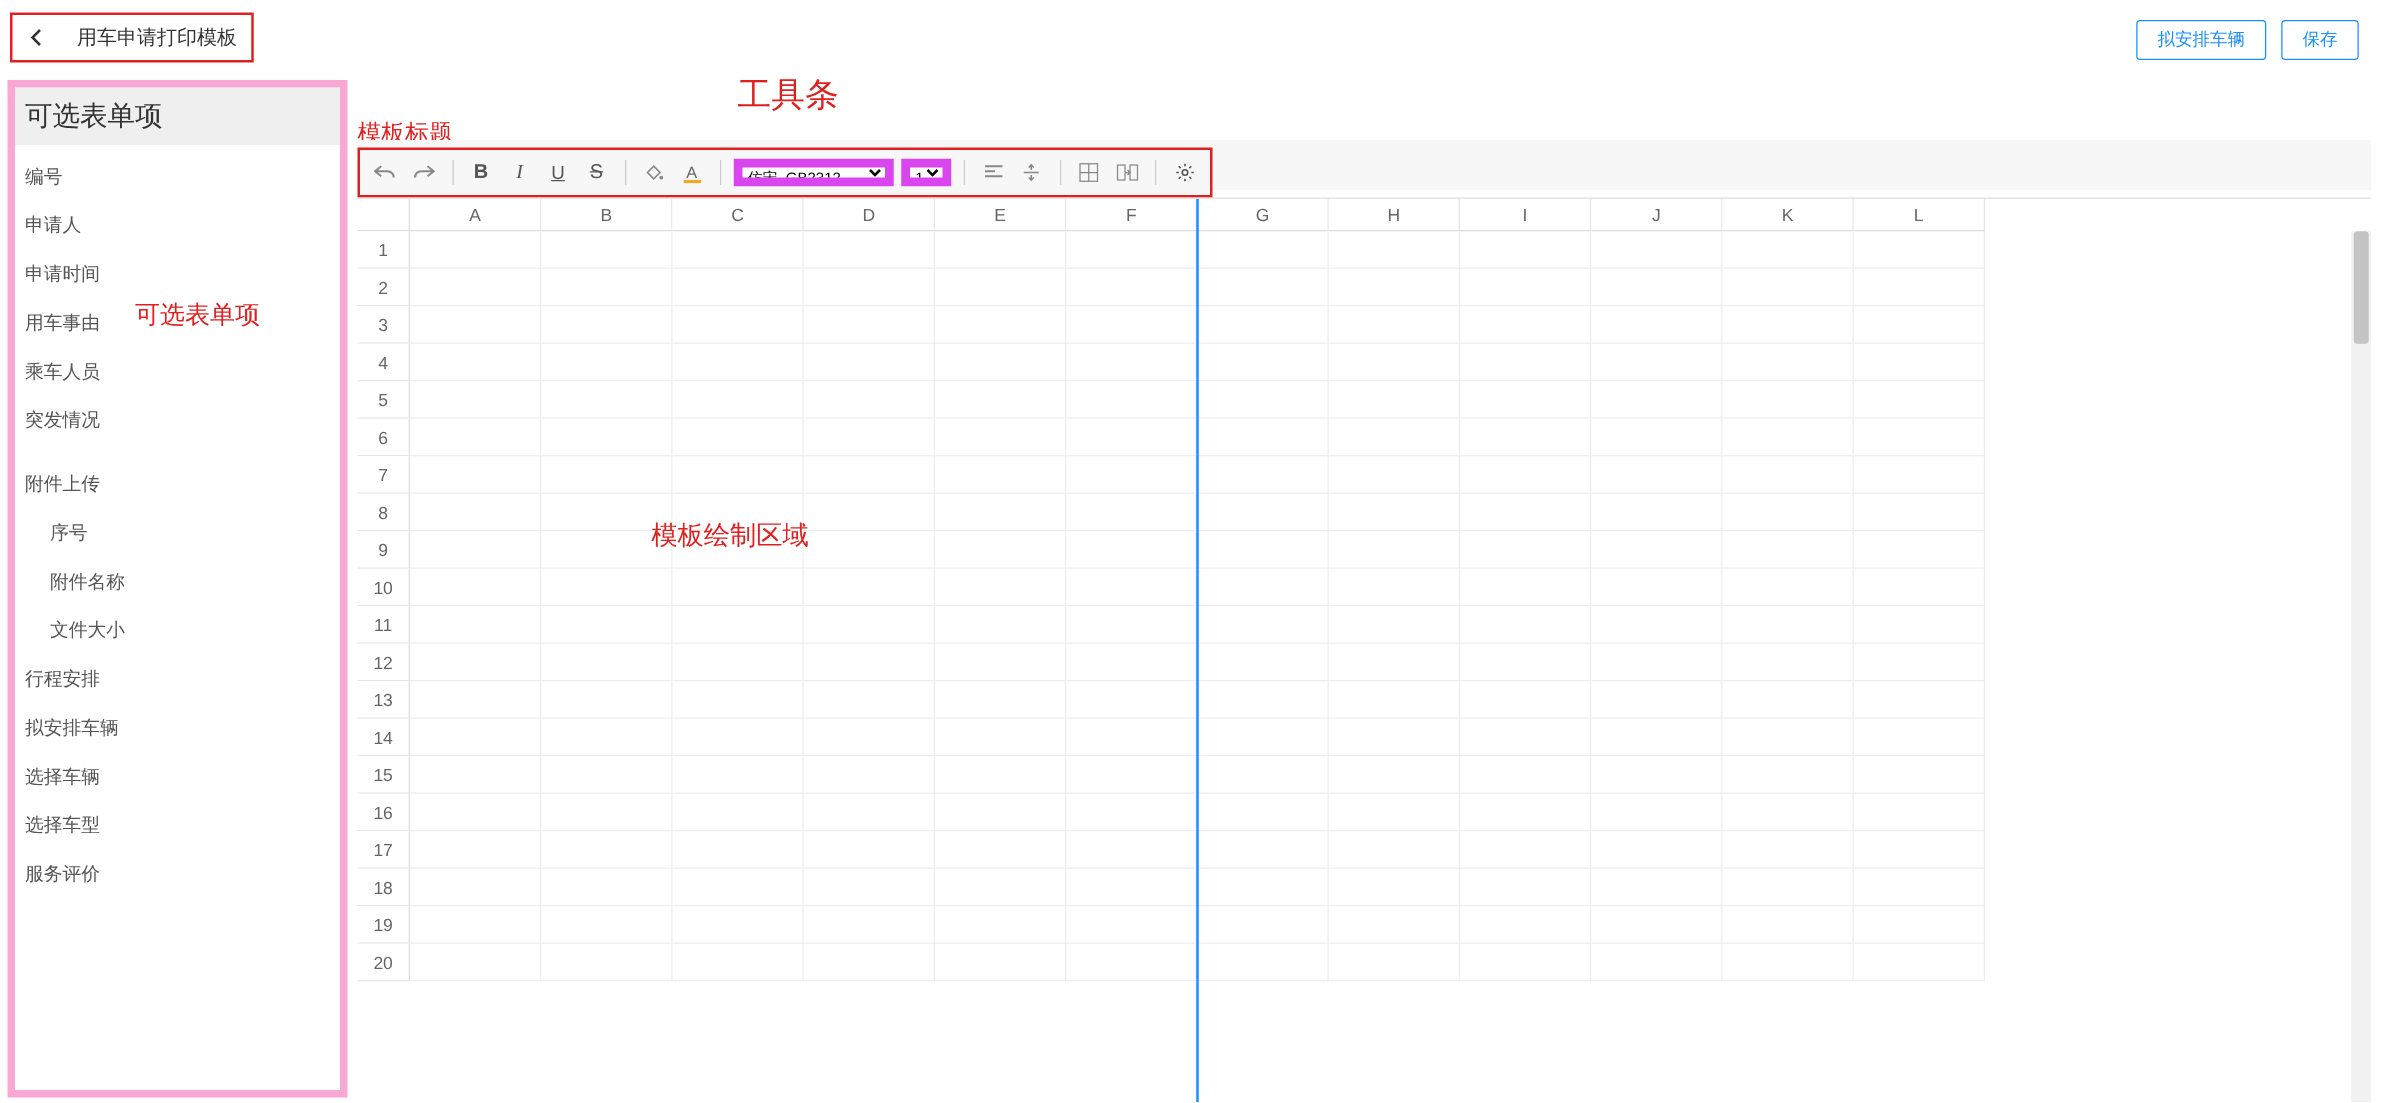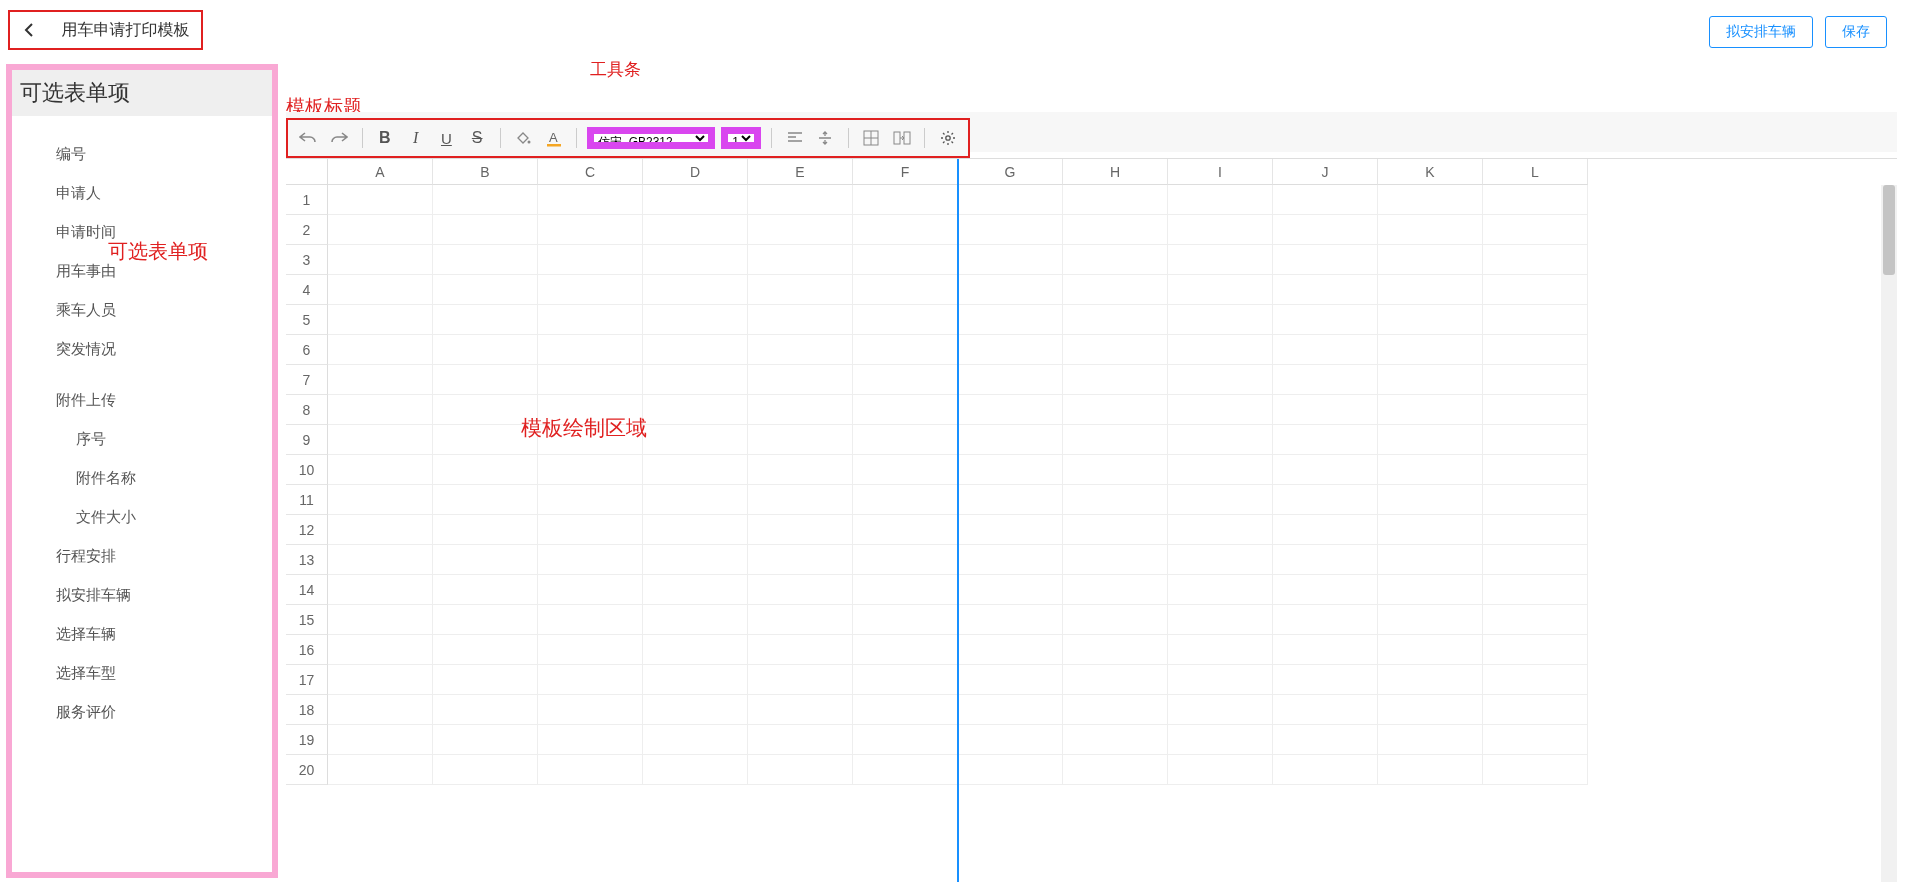--- a/index.html
+++ b/index.html
@@ -12,42 +12,42 @@
   .title-text { flex: 1; text-align: center; font-size: 16px; color: #333; }
   .hdr-buttons { position: absolute; top: 16px; right: 18px; display: flex; gap: 12px; }
   .btn-outline { border: 1px solid #1890ff; color: #1890ff; background: #fff; padding: 6px 16px; border-radius: 3px; font-size: 14px; cursor: pointer; }
 
   
   .body { display: flex; height: calc(100% - 58px); }
 
   
   .sidebar { width: 272px; border: 6px solid #f9a8d4; margin-left: 6px; margin-top: 6px; height: calc(100% - 10px); overflow: hidden; position: relative; }
   .sidebar-title { background: #efefef; padding: 8px 8px; font-size: 22px; color: #333; }
-  .sidebar-list { padding: 19px 0; margin-left: 36px; }
+  .sidebar-list { padding: 6px 0; }
   .side-item { font-size: 15px; color: #555; padding: 10px 8px; cursor: pointer; }
   .side-item.child { padding-left: 28px; }
   .side-item.group { margin-top: 12px; }
   .side-item.after-group { margin-top: 12px; }
   .annot-sidebar { position: absolute; top: 168px; left: 96px; color: #e02020; font-size: 20px; pointer-events: none; }
 
   
   .main { flex: 1; position: relative; padding: 6px 8px 0 8px; }
 
   
   .toolbar-wrap { border: 2px solid #e02020; height: 40px; background: #f7f7f7; display: flex; align-items: center; padding: 0 8px; gap: 6px; color: #666; font-size: 14px; }
   .t-btn { width: 26px; height: 26px; display: flex; align-items: center; justify-content: center; cursor: pointer; color: #666; }
   .t-sep { width: 1px; height: 20px; background: #ccc; margin: 0 4px; }
   .font-select { border: 7px solid #d946ef; height: 22px; font-size: 12px; background: #fff; }
   .font-select.name { width: 134px; }
   .font-select.size { width: 40px; }
   .font-color-icon svg { display:block; }
 
   
   .annot-template-title { position: absolute; top: 30px; left: 0px; color: #e02020; font-size: 19px; pointer-events: none; }
-  .annot-toolbar { position: absolute; top: -6px; left: 304px; color: #e02020; font-size: 17px; pointer-events: none; }
+  .annot-toolbar { position: absolute; top: -6px; left: 304px; color: #e02020; font-size: 27px; pointer-events: none; }
   .toolbar-wrap-outer { position: relative; margin-top: 54px; width: 684px; }
   .annot-cluster { position: relative; height: 0; }
 
   
   .sheet-wrap { position: absolute; top: 100px; left: 8px; right: 8px; bottom: 0; border-top: 1px solid #ddd; overflow: hidden; }
   .sheet { display: grid; }
   .corner { background: #fff; border-right: 1px solid #ddd; border-bottom: 1px solid #ddd; }
   .col-h { background: #fff; border-right: 1px solid #e5e5e5; border-bottom: 1px solid #ddd; text-align: center; font-size: 14px; color: #666; height: 26px; line-height: 26px; }
   .row-h { background: #fff; border-right: 1px solid #ddd; border-bottom: 1px solid #e5e5e5; text-align: center; font-size: 14px; color: #666; width: 42px; height: 30px; line-height: 30px; }
   .cell { border-right: 1px solid #eee; border-bottom: 1px solid #eee; height: 30px; }

